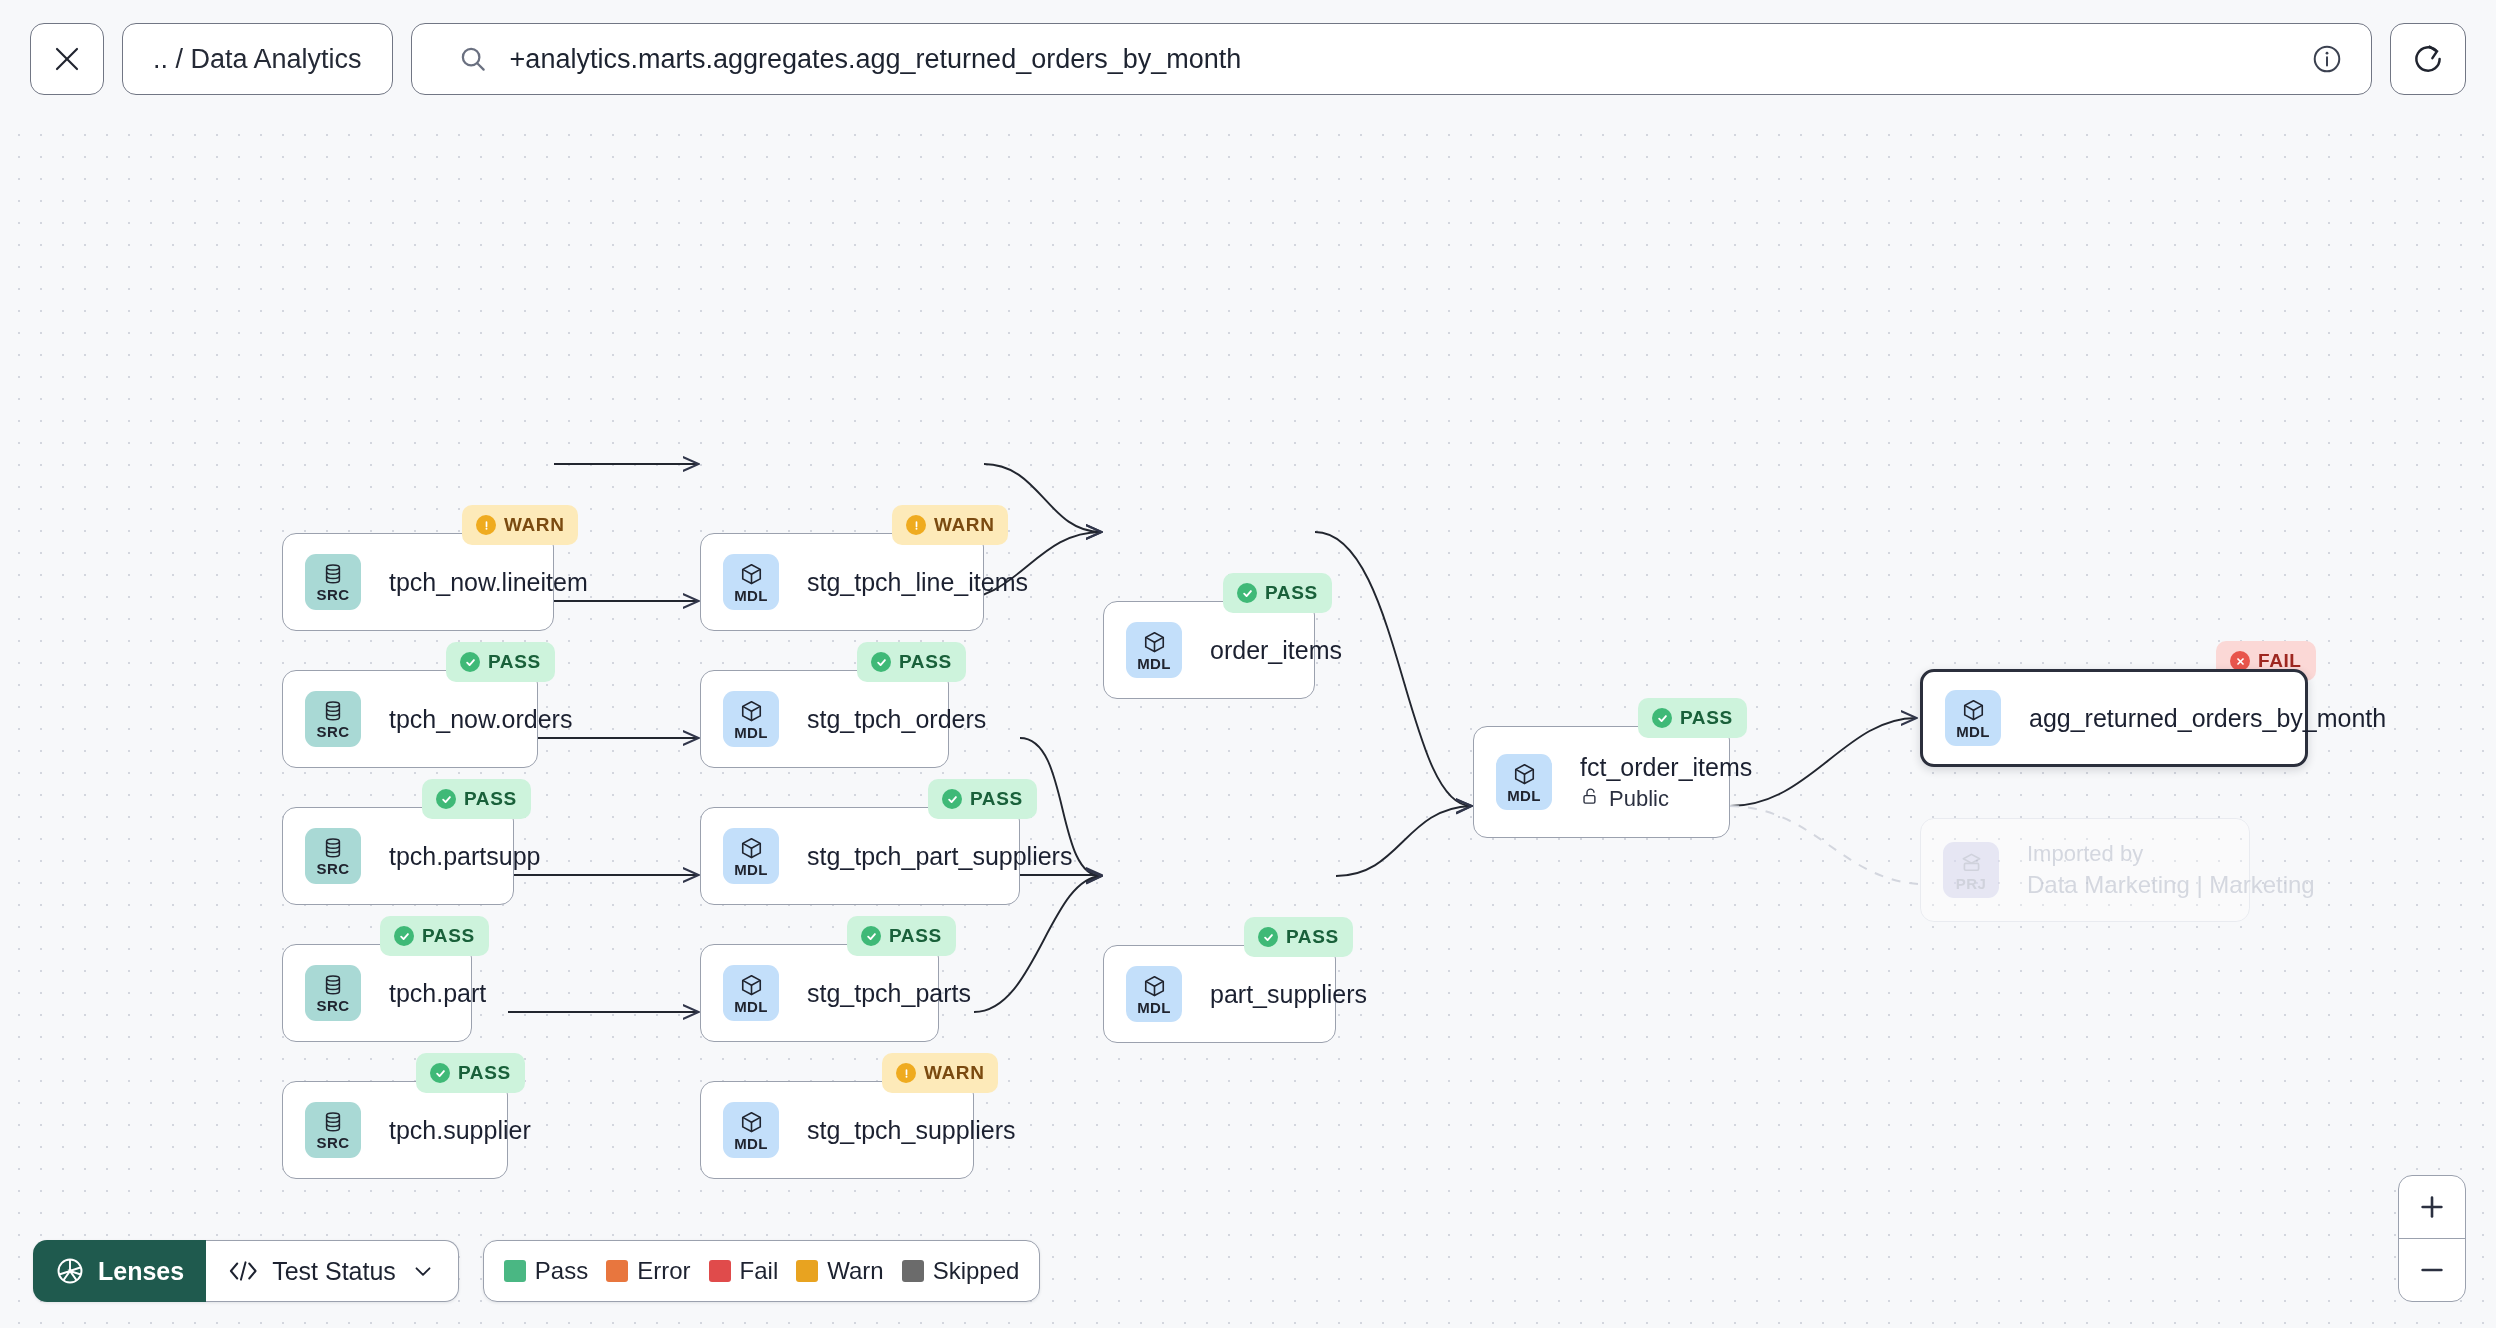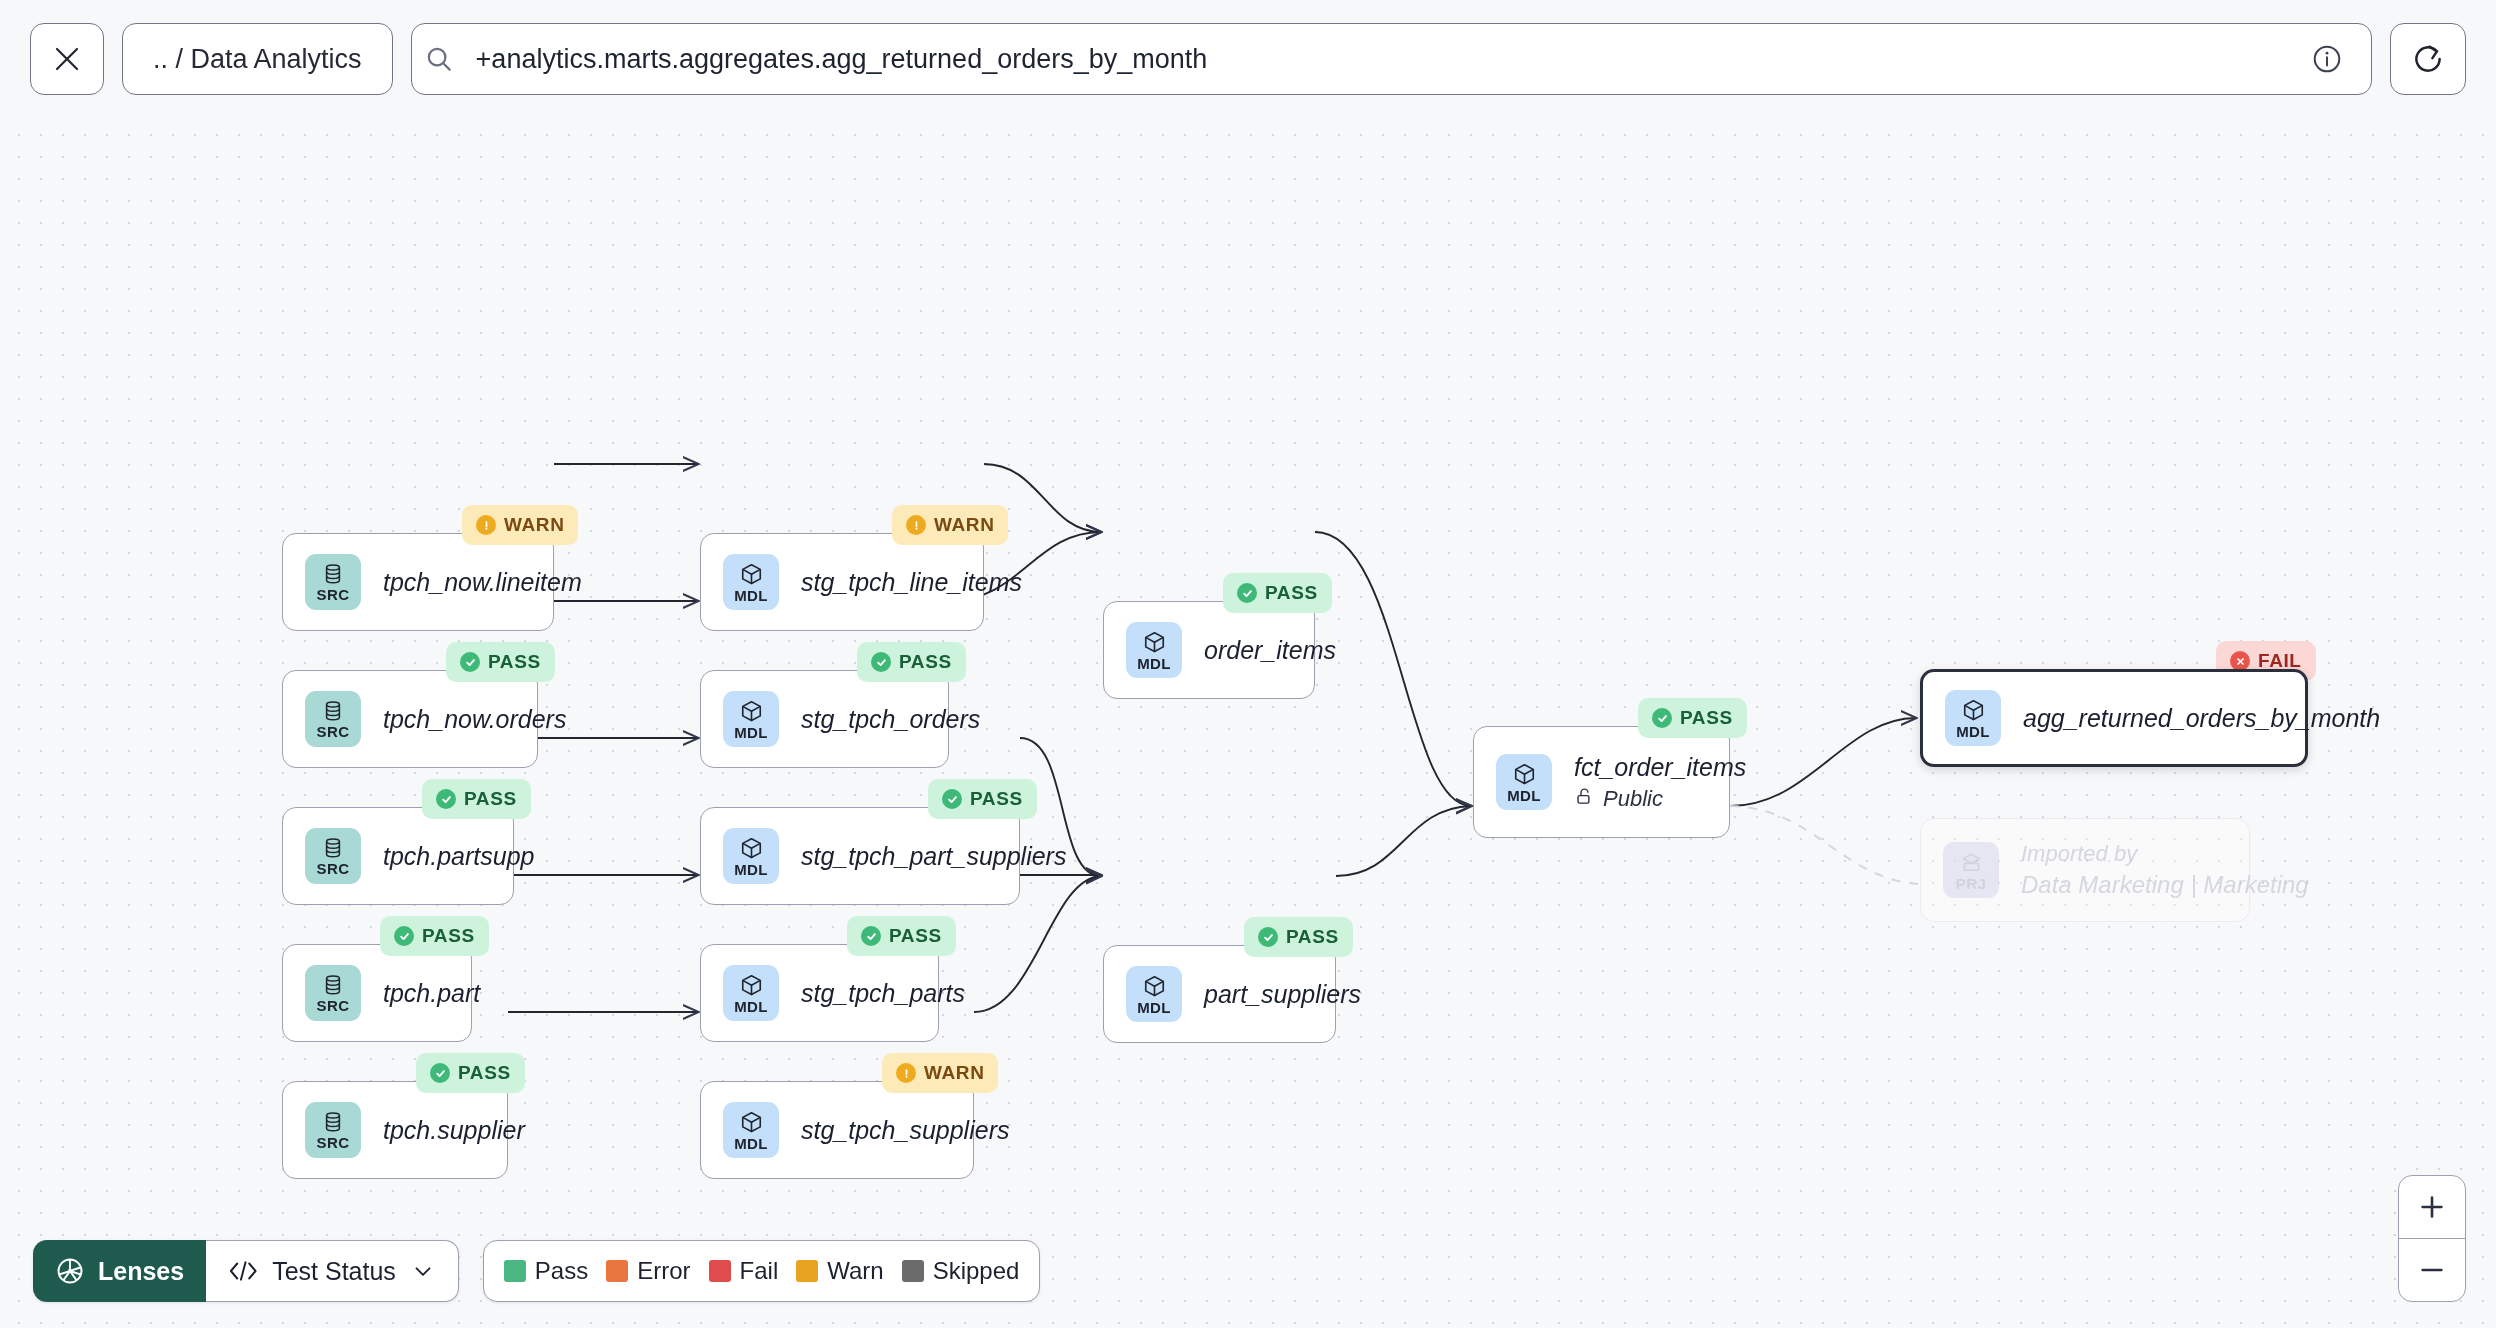--- a/index.html
+++ b/index.html
@@ -32,21 +32,21 @@
   .tb-close { width: 74px; }
   .tb-breadcrumb {
     padding: 0 30px;
     font-size: 27px;
     color: #252a36;
     white-space: nowrap;
   }
   .tb-search {
     flex: 1;
     justify-content: flex-start;
-    padding: 0 28px 0 12px;
+    padding: 0 28px 0 46px;
     gap: 22px;
     position: relative;
   }
   .tb-search .sq { flex: 1; font-size: 27px; color: #1d2330; white-space: nowrap; overflow: hidden; }
   .tb-refresh { width: 76px; }
 
   .icon-x { display:block; }
   .icon-search { display:block; flex:0 0 auto; }
   .icon-info { display:block; flex:0 0 auto; }
   .icon-refresh { display:block; }
@@ -100,21 +100,21 @@
   .nicon.src { background: #a9d9d5; }
   .nicon.mdl { background: #c3dffa; }
   .nicon.prj { background: #dcdcf0; }
   .nicon .lbl {
     font-size: 15px; font-weight: 700;
     letter-spacing: .4px;
     color: #20242f;
     line-height: 1;
   }
   .nicon.prj .lbl { color: #b9bccb; }
-  .ntext { margin-left: 22px; display: flex; flex-direction: column; gap: 4px; font-style: italic; }
+  .ntext { margin-left: 28px; display: flex; flex-direction: column; gap: 4px; }
   .ntitle {
     font-size: 25px; color: #1b2030; white-space: nowrap;
   }
   .ghost .ntitle, .ghost .nsub { color: #bfc3cf; }
   .nsub {
     font-size: 22px; color: #2b3040;
     display: flex; align-items: flex-start; gap: 8px;
     white-space: nowrap;
   }
   .ghost .nsub { font-size: 24px; }

